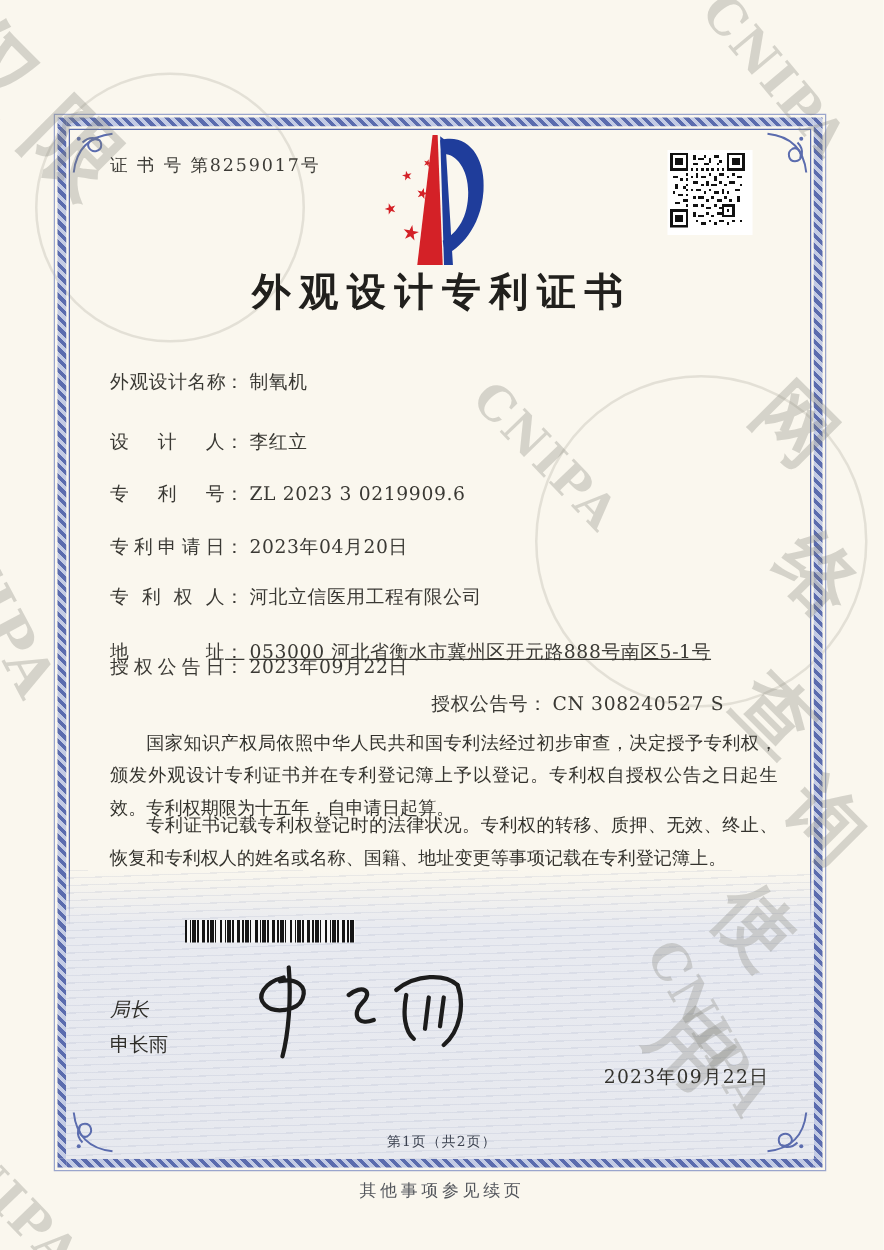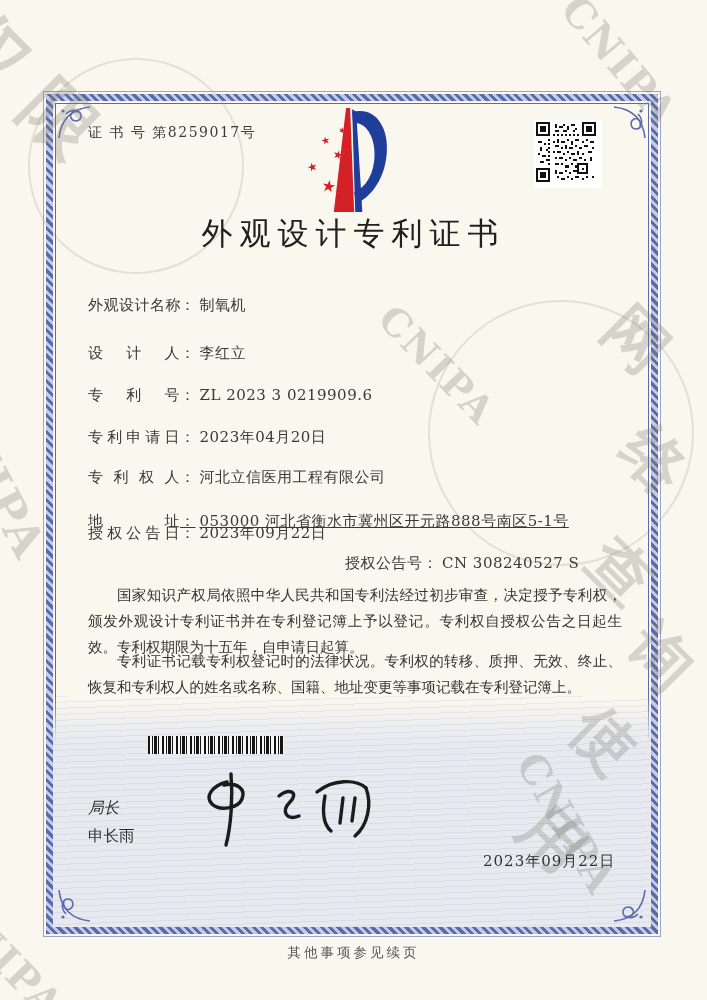--- a/index.html
+++ b/index.html
@@ -54,21 +54,21 @@
   .corner.tr{right:4px;top:4px;transform:rotate(90deg);}
   .corner.br{right:4px;bottom:4px;transform:rotate(180deg);}
   .corner.bl{left:4px;bottom:4px;transform:rotate(270deg);}
   
   .content{position:absolute;inset:0;z-index:3;}
   .cert-no{position:absolute;left:88px;top:124px;font-size:14px;letter-spacing:1.5px;color:#3c3b36;}
   .logo{position:absolute;left:296px;top:106px;width:96px;height:108px;}
   .qr{position:absolute;left:534px;top:120px;width:64px;height:64px;background:#fff;padding:2px;}
   .title{
     position:absolute;left:0;right:0;top:213px;text-align:center;
-    font-size:31px;font-weight:normal;letter-spacing:7px;color:#21201d;
+    font-size:31px;font-weight:bold;letter-spacing:7px;color:#21201d;
   }
   .field{position:absolute;left:88px;font-size:15px;letter-spacing:0.5px;color:#3a3934;white-space:nowrap;}
   .flabel{display:inline-block;width:92px;text-align:justify;text-align-last:justify;vertical-align:top;}
   .fvalue{margin-left:4px;}
   .field2{position:absolute;font-size:15px;letter-spacing:0.5px;color:#3a3934;white-space:nowrap;}
   .body-par{
     position:absolute;left:88px;width:534px;
     font-size:14.5px;line-height:26px;text-align:justify;
     text-indent:2em;color:#34332e;margin:0;
   }
@@ -236,16 +236,17 @@
         <path d="M86,26 C97,17 106,23 97,32 C88,41 93,51 106,46"></path>
         <path d="M124,22 C140,9 163,9 173,18"></path>
         <path d="M132,26 C129,42 131,55 138,61"></path>
         <path d="M150,28 L147,53"></path>
         <path d="M162,28 L159,51"></path>
         <path d="M173,18 C179,34 175,55 162,66"></path>
       </svg>
     </div>
     <div class="issue-date">2023年09月22日</div>
 
+    <div class="page-num">第1页（共2页）</div>
     <div class="cont-note">其他事项参见续页</div>
 
   </div>
 </div>
 
 </body></html>

